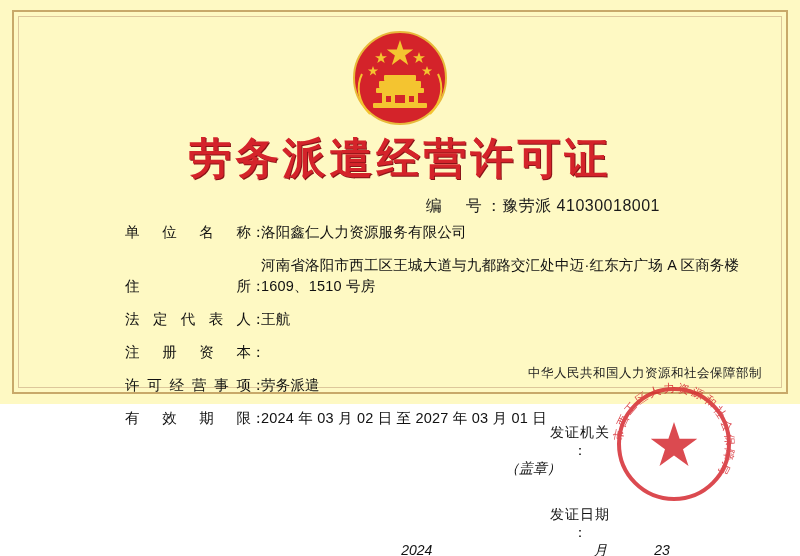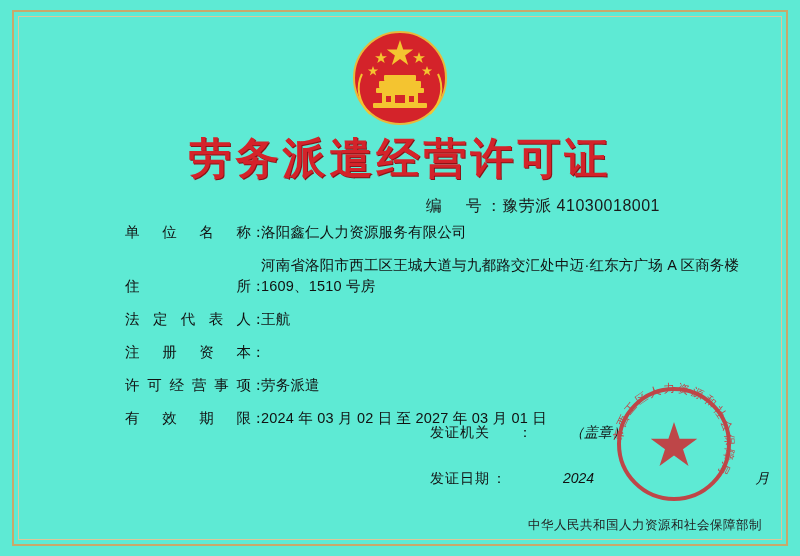--- a/index.html
+++ b/index.html
@@ -9,22 +9,22 @@
   body {
     width: 800px;
     height: 556px;
     background: #ffffff;
     font-family: "Liberation Sans", sans-serif;
     overflow: hidden;
   }
   .certificate {
     position: relative;
     width: 800px;
-    height: 556px;
-    background: #5eead4;
+    height: 404px;
+    background: #fef9c3;
     box-sizing: border-box;
   }
   
   .border-outer {
     position: absolute;
     left: 12px;
     top: 10px;
     right: 12px;
     bottom: 10px;
     border: 2px solid #c8a96a;
@@ -120,20 +120,21 @@
     width: 300px;
     font-size: 14px;
     color: #111;
   }
   .footer-row {
     display: flex;
     align-items: center;
     justify-content: space-between;
     margin-bottom: 28px;
     white-space: nowrap;
+    flex-direction: column;
   }
   .footer-row .flabel {
     letter-spacing: 1px;
   }
   .footer-row .fcolon {
     margin: 0 2px 0 2px;
   }
   .footer-row .fvalue {
     min-width: 160px;
     text-align: left;

